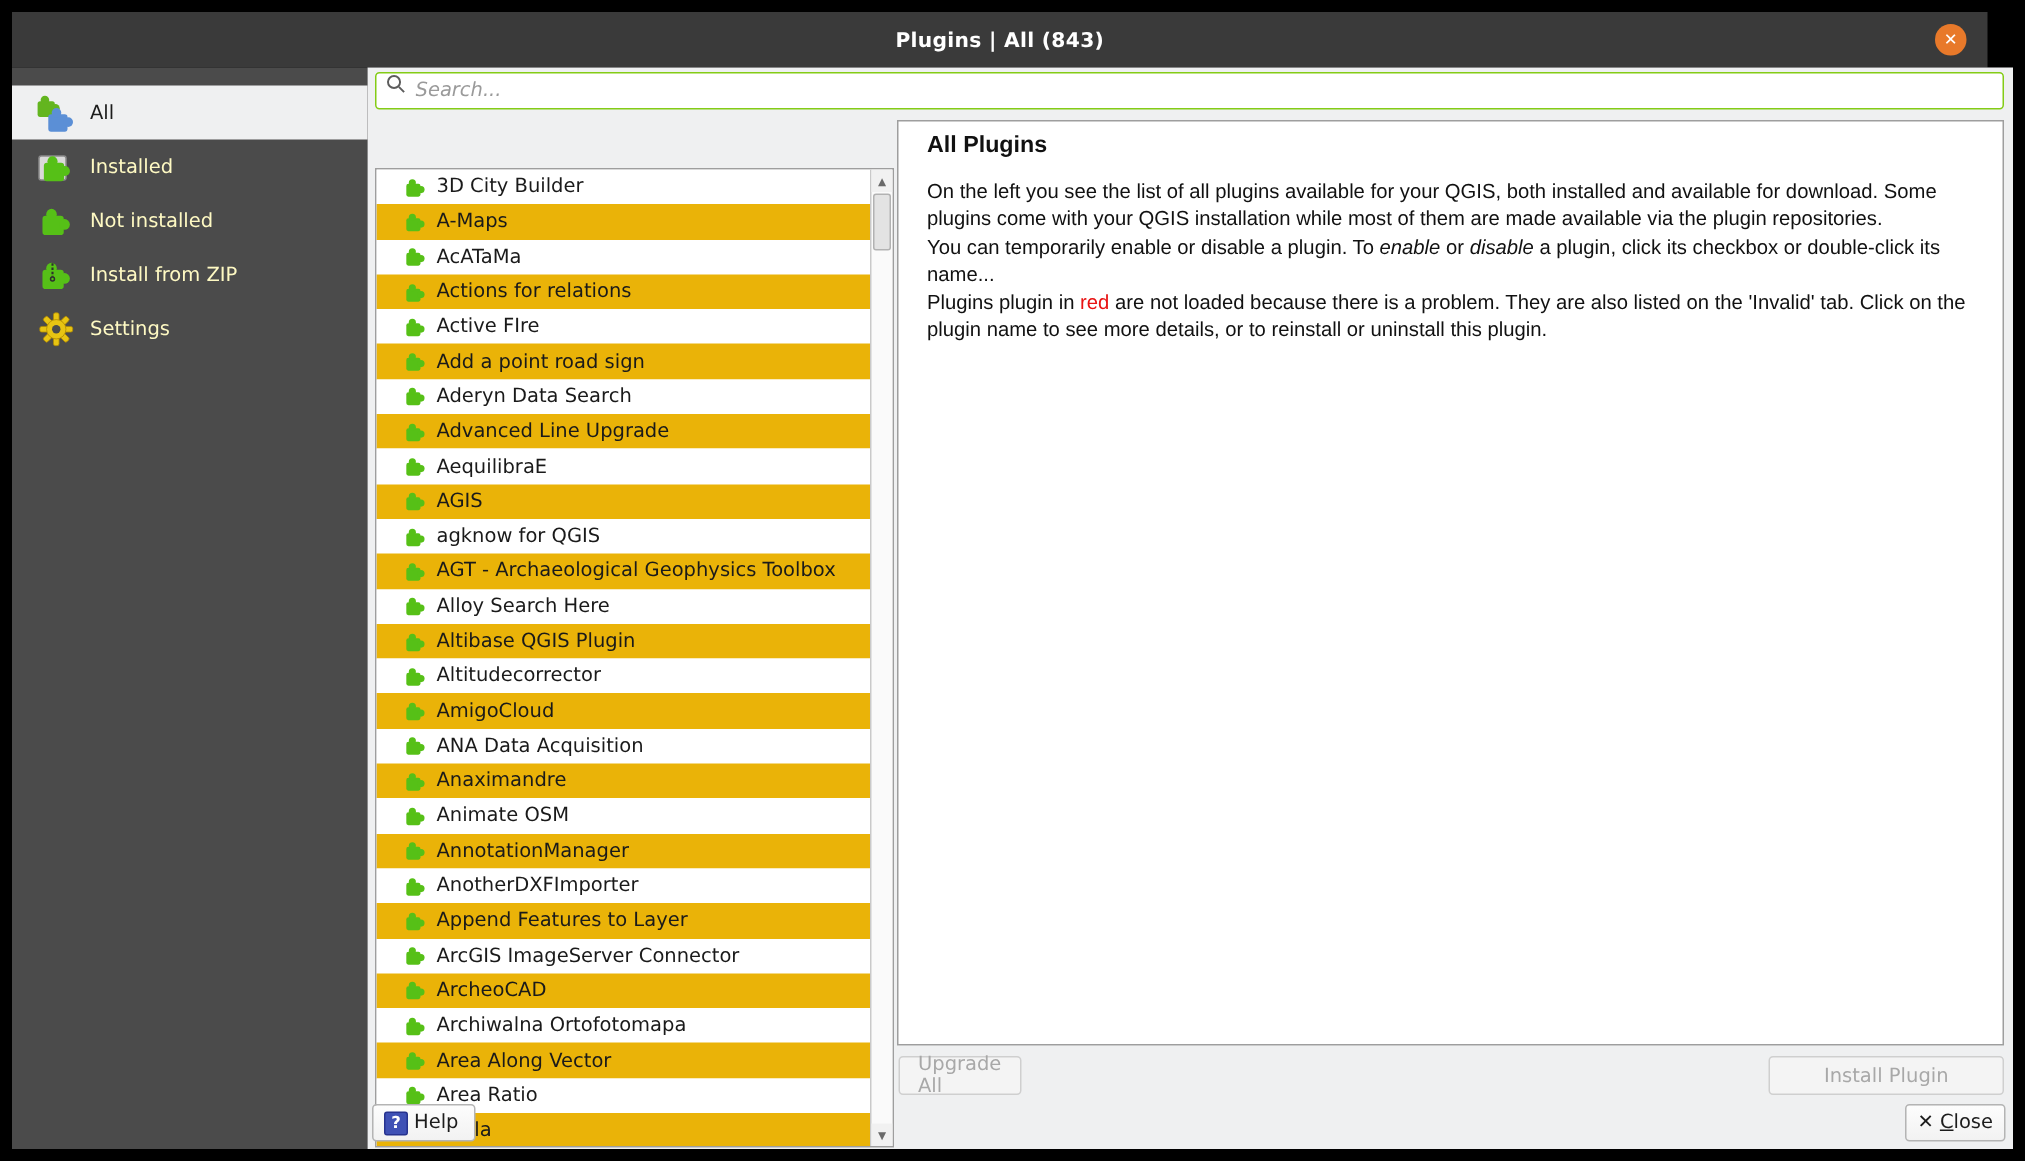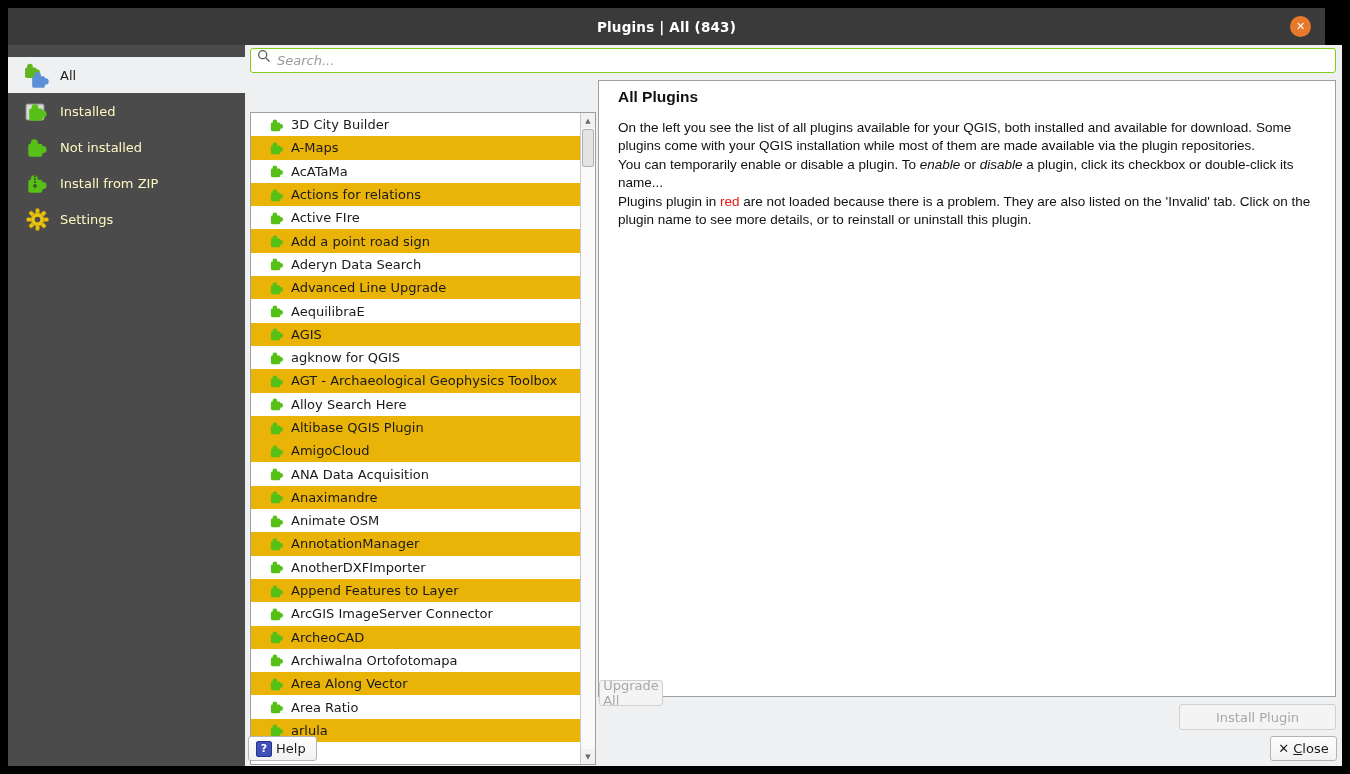--- a/index.html
+++ b/index.html
@@ -109,21 +109,21 @@
   .btn {
     height: 26px; border: 1px solid #b4b4b4; border-radius: 3px;
     background: linear-gradient(#fdfdfd, #f2f2f2);
     font-size: 13px; color: #1c1c1c; font-family: "DejaVu Sans", sans-serif;
     display: inline-flex; align-items: center; justify-content: center;
     padding: 0 12px; cursor: pointer;
   }
   .btn.disabled {
     color: #a8a8a8; background: #f4f4f4; border-color: #cfcfcf; cursor: default;
   }
-  .btn-upgrade { left: 599px; top: 680px; width: 64px; }
+  .btn-upgrade { left: 599px; top: 704px; width: 82px; }
   .btn-install { left: 1179px; top: 704px; width: 157px; }
   .btn-help   { left: 248px; top: 736px; height: 25px; padding: 0 10px 0 7px; }
   .btn-close  { left: 1270px; top: 736px; width: 67px; height: 25px; }
   .help-q {
     width: 16px; height: 16px; background: #3f51b5; border: 1px solid #27338f;
     border-radius: 2px; color: #ffffff; font-size: 11px; font-weight: bold;
     display: inline-flex; align-items: center; justify-content: center; margin-right: 4px;
   }
   .close-x { font-weight: bold; margin-right: 4px; font-size: 13px; }
   .u { text-decoration: underline; }
@@ -295,20 +295,26 @@
       <use href="#puz" fill="#56c017"></use>
     </svg>
     <span>Alloy Search Here</span>
   </div>
         <div class="row alt">
     <svg width="14" height="14" viewBox="0 0 16 16">
       <use href="#puz" fill="#56c017"></use>
     </svg>
     <span>Altibase QGIS Plugin</span>
   </div>
+        <div class="row">
+    <svg width="14" height="14" viewBox="0 0 16 16">
+      <use href="#puz" fill="#56c017"></use>
+    </svg>
+    <span>Altitudecorrector</span>
+  </div>
         <div class="row alt">
     <svg width="14" height="14" viewBox="0 0 16 16">
       <use href="#puz" fill="#56c017"></use>
     </svg>
     <span>AmigoCloud</span>
   </div>
         <div class="row">
     <svg width="14" height="14" viewBox="0 0 16 16">
       <use href="#puz" fill="#56c017"></use>
     </svg>

